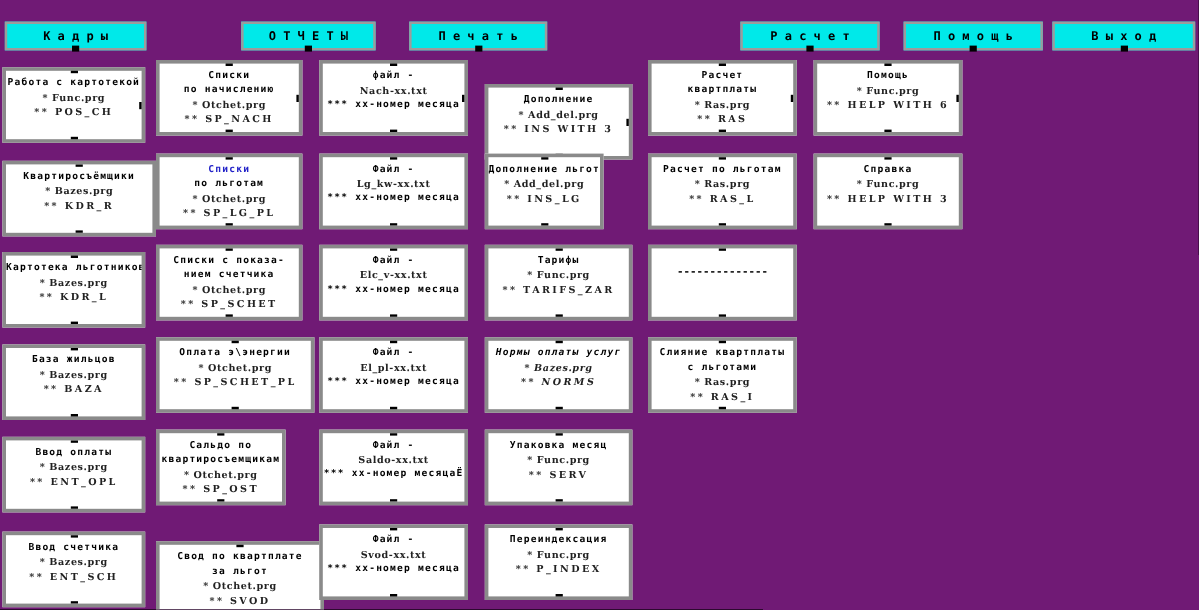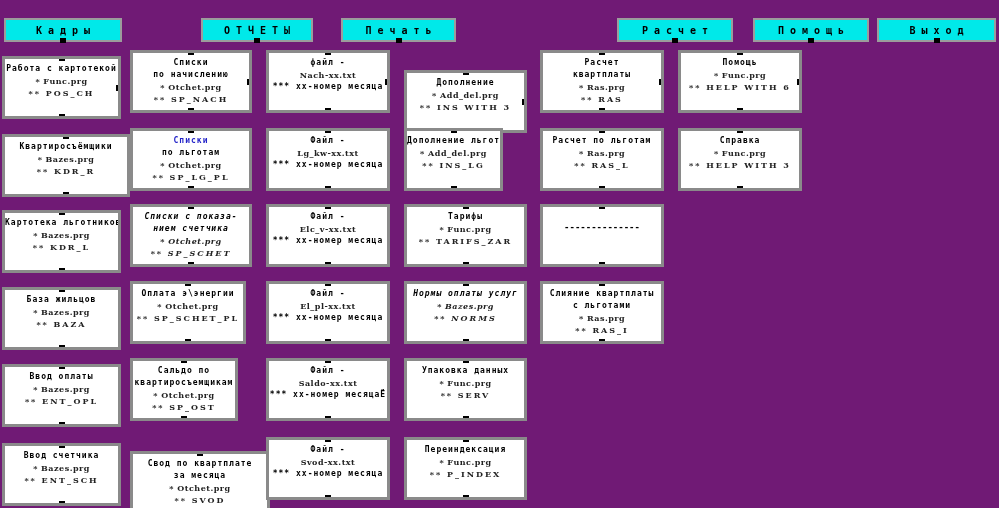--- a/index.html
+++ b/index.html
@@ -113,46 +113,46 @@
       <div class="notch right"></div>
     </div>
     <div class="node-box" style="left: 130px; top: 128px; width: 122px;">
       <div class="line title-blue">Списки</div>
       <div class="line title">по льготам</div>
       <div class="line prg">* Otchet.prg</div>
       <div class="line code">** SP_LG_PL</div>
       <div class="notch top"></div>
       <div class="notch bottom"></div>
     </div>
-    <div class="node-box" style="left: 130px; top: 204px; width: 122px; font-style: italic;">
+    <div class="node-box" style="left: 130px; top: 204px; width: 122px;">
       <div class="line title">Списки с показа-</div>
       <div class="line title">нием счетчика</div>
       <div class="line prg">* Otchet.prg</div>
       <div class="line code">** SP_SCHET</div>
       <div class="notch top"></div>
       <div class="notch bottom"></div>
     </div>
-    <div class="node-box" style="left: 130px; top: 281px; width: 116px;">
+    <div class="node-box" style="left: 130px; top: 281px; width: 132px;">
       <div class="line title">Оплата э\энергии</div>
       <div class="line prg">* Otchet.prg</div>
       <div class="line code">** SP_SCHET_PL</div>
       <div class="notch top"></div>
       <div class="notch bottom"></div>
     </div>
     <div class="node-box" style="left: 130px; top: 358px; width: 108px;">
       <div class="line title">Сальдо по</div>
       <div class="line title">квартиросъемщикам</div>
       <div class="line prg">* Otchet.prg</div>
       <div class="line code">** SP_OST</div>
       <div class="notch top"></div>
       <div class="notch bottom"></div>
     </div>
     <div class="node-box" style="left: 130px; top: 451px; width: 140px;">
       <div class="line title">Свод по квартплате</div>
-      <div class="line title">за месяца</div>
+      <div class="line title">за льгот</div>
       <div class="line prg">* Otchet.prg</div>
       <div class="line code">** SVOD</div>
       <div class="notch top"></div>
       <div class="notch bottom"></div>
     </div>
     <div class="node-box" style="left: 266px; top: 50px; width: 124px;">
       <div class="line title">файл -</div>
       <div class="line prg">Nach-xx.txt</div>
       <div class="line note">*** xx-номер месяца</div>
       <div class="notch top"></div>
@@ -217,21 +217,21 @@
       <div class="notch bottom"></div>
     </div>
     <div class="node-box" style="left: 404px; top: 281px; width: 123px; font-style: italic;">
       <div class="line title">Нормы оплаты услуг</div>
       <div class="line prg">* Bazes.prg</div>
       <div class="line code">** NORMS</div>
       <div class="notch top"></div>
       <div class="notch bottom"></div>
     </div>
     <div class="node-box" style="left: 404px; top: 358px; width: 123px;">
-      <div class="line title">Упаковка данных</div>
+      <div class="line title">Упаковка месяц</div>
       <div class="line prg">* Func.prg</div>
       <div class="line code">** SERV</div>
       <div class="notch top"></div>
       <div class="notch bottom"></div>
     </div>
     <div class="node-box" style="left: 404px; top: 437px; width: 123px;">
       <div class="line title">Переиндексация</div>
       <div class="line prg">* Func.prg</div>
       <div class="line code">** P_INDEX</div>
       <div class="notch top"></div>

